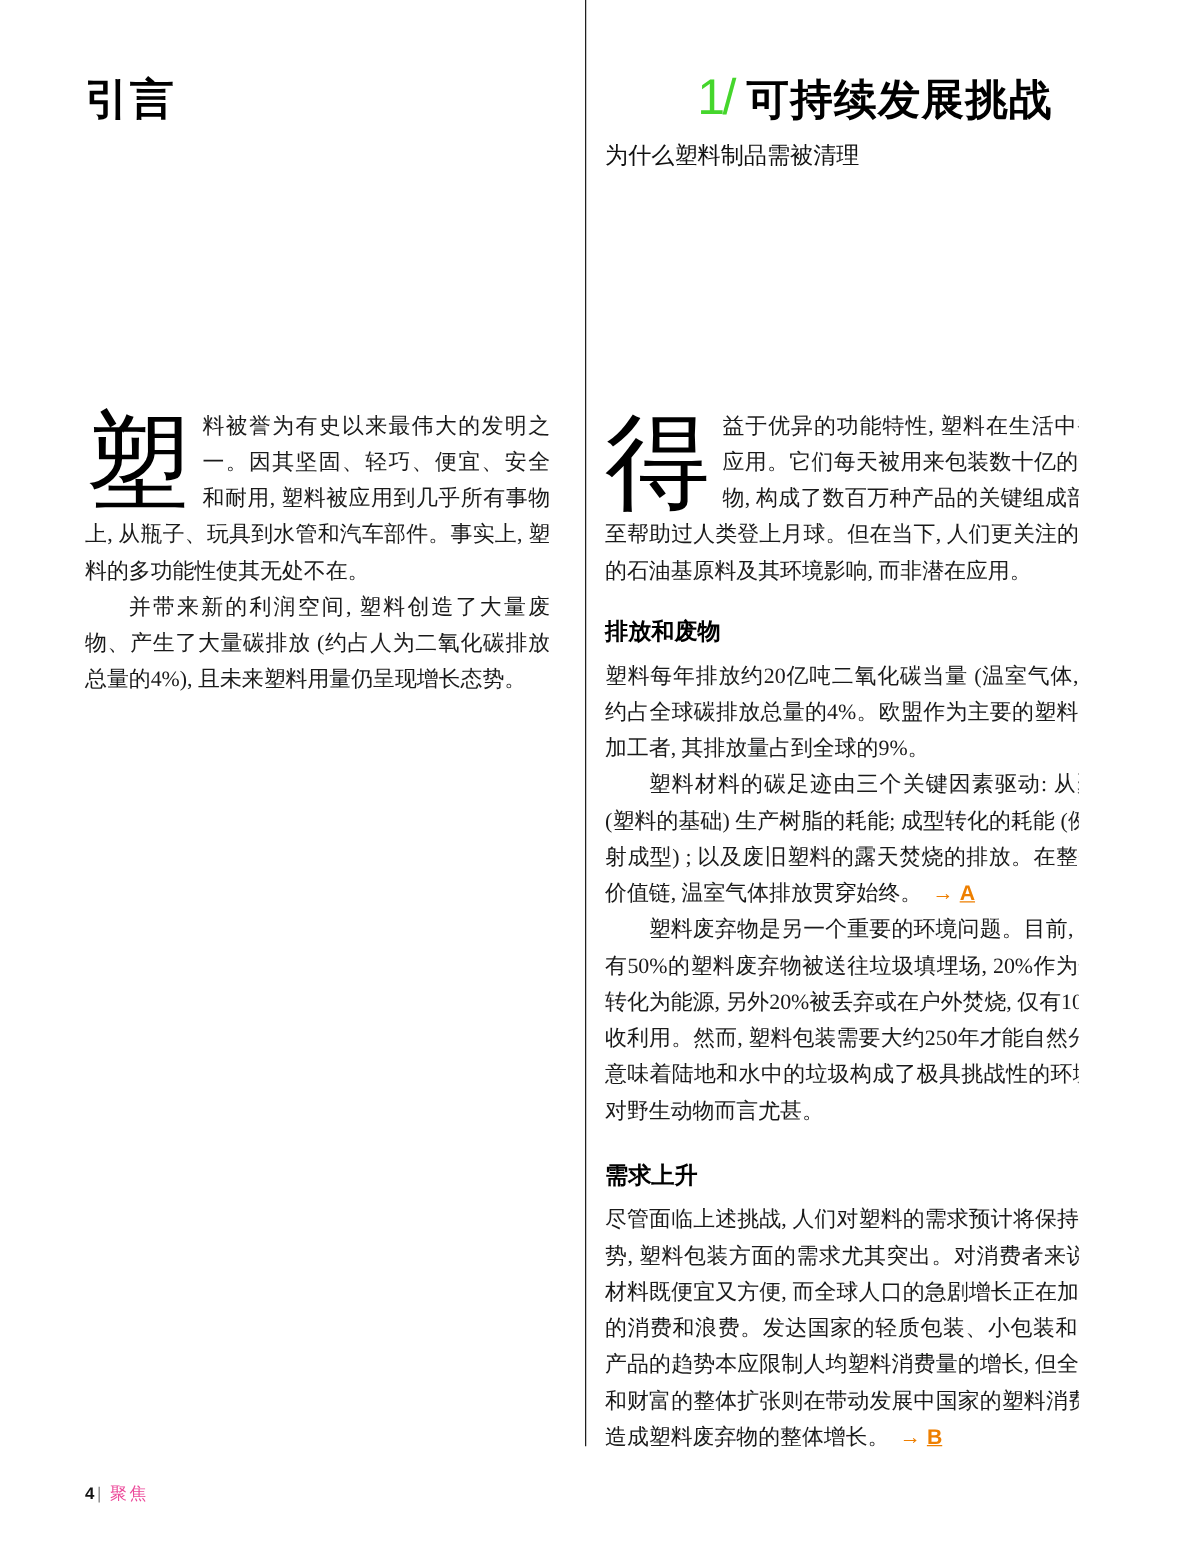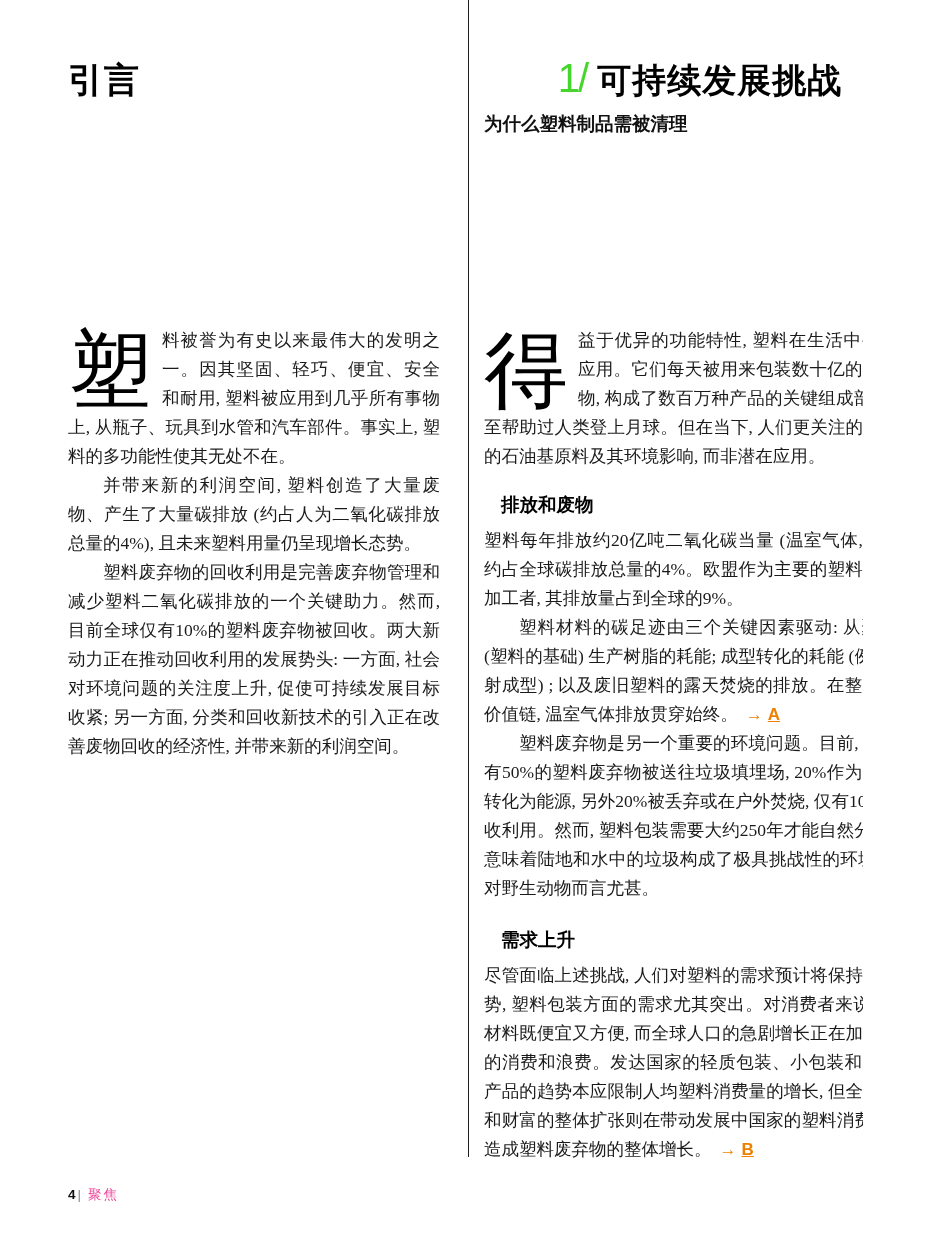--- a/index.html
+++ b/index.html
@@ -34,41 +34,41 @@
     font-weight:400; font-size:40px; line-height:40px;
     color:#45d62c; letter-spacing:-2px; vertical-align:baseline;
   }
   .chapter-title {
     font-family:"Liberation Sans", sans-serif;
     font-weight:bold; font-size:34px; line-height:40px;
     color:#000000; letter-spacing:1px; margin-left:10px;
   }
   .chapter-sub {
     font-family:"Liberation Sans", sans-serif;
-    font-weight:700; font-size:18.5px; line-height:24px;
+    font-weight:400; font-size:18.5px; line-height:24px;
     color:#111111; margin:12px 0 0 0;
   }
 
   .body-text p {
     font-size:17.5px; line-height:29px;
     text-align:justify; margin:0;
   }
   .body-text p.indent { text-indent:2em; }
 
   .dropcap {
     float:left;
     font-size:84px; line-height:82px;
     font-weight:400; color:#000000;
     margin:4px 10px 0 0;
   }
 
   .sec-heading {
     font-family:"Liberation Sans", sans-serif;
     font-weight:bold; font-size:18.5px; line-height:24px;
-    color:#000000; margin:25px 0 9px 17px;
+    color:#000000; margin:25px 0 9px 0;
   }
   .sec-heading.first { margin-top:22px; }
 
   .ref-link {
     font-family:"Liberation Sans", sans-serif;
     color:#ee7f00; font-weight:bold; font-size:17px;
     text-decoration:none; margin-left:8px;
     cursor:pointer; white-space:nowrap;
   }
   .ref-arrow { text-decoration:none; }
@@ -92,21 +92,20 @@
 
   <div class="left-head">
     <h1 class="h-intro">引言</h1>
   </div>
 
   <div class="left-body body-text">
     <p>
       <span class="dropcap">塑</span><span>料被誉为有史以来最伟大的发明之一。因其坚固、轻巧、便宜、安全和耐用, 塑料被应用到几乎所有事物上, 从瓶子、玩具到水管和汽车部件。事实上, 塑料的多功能性使其无处不在。</span>
     </p>
     <p class="indent">并带来新的利润空间, 塑料创造了大量废物、产生了大量碳排放 (约占人为二氧化碳排放总量的4%), 且未来塑料用量仍呈现增长态势。</p>
-    <p class="indent">塑料废弃物的回收利用是完善废弃物管理和减少塑料二氧化碳排放的一个关键助力。然而, 目前全球仅有10%的塑料废弃物被回收。两大新动力正在推动回收利用的发展势头: 一方面, 社会对环境问题的关注度上升, 促使可持续发展目标收紧; 另一方面, 分类和回收新技术的引入正在改善废物回收的经济性, 并带来新的利润空间。</p>
   </div>
 
   <div class="right-head">
     <p class="chapter-line">
       <span class="chapter-num">1/</span><span class="chapter-title">可持续发展挑战</span>
     </p>
     <p class="chapter-sub">为什么塑料制品需被清理</p>
   </div>
 
   <div class="right-body body-text">

